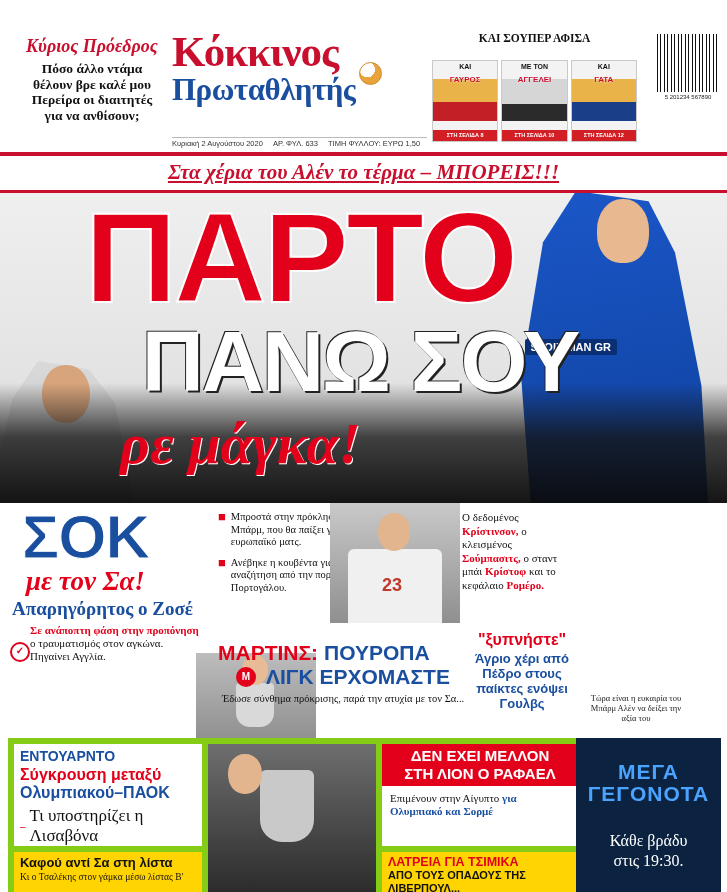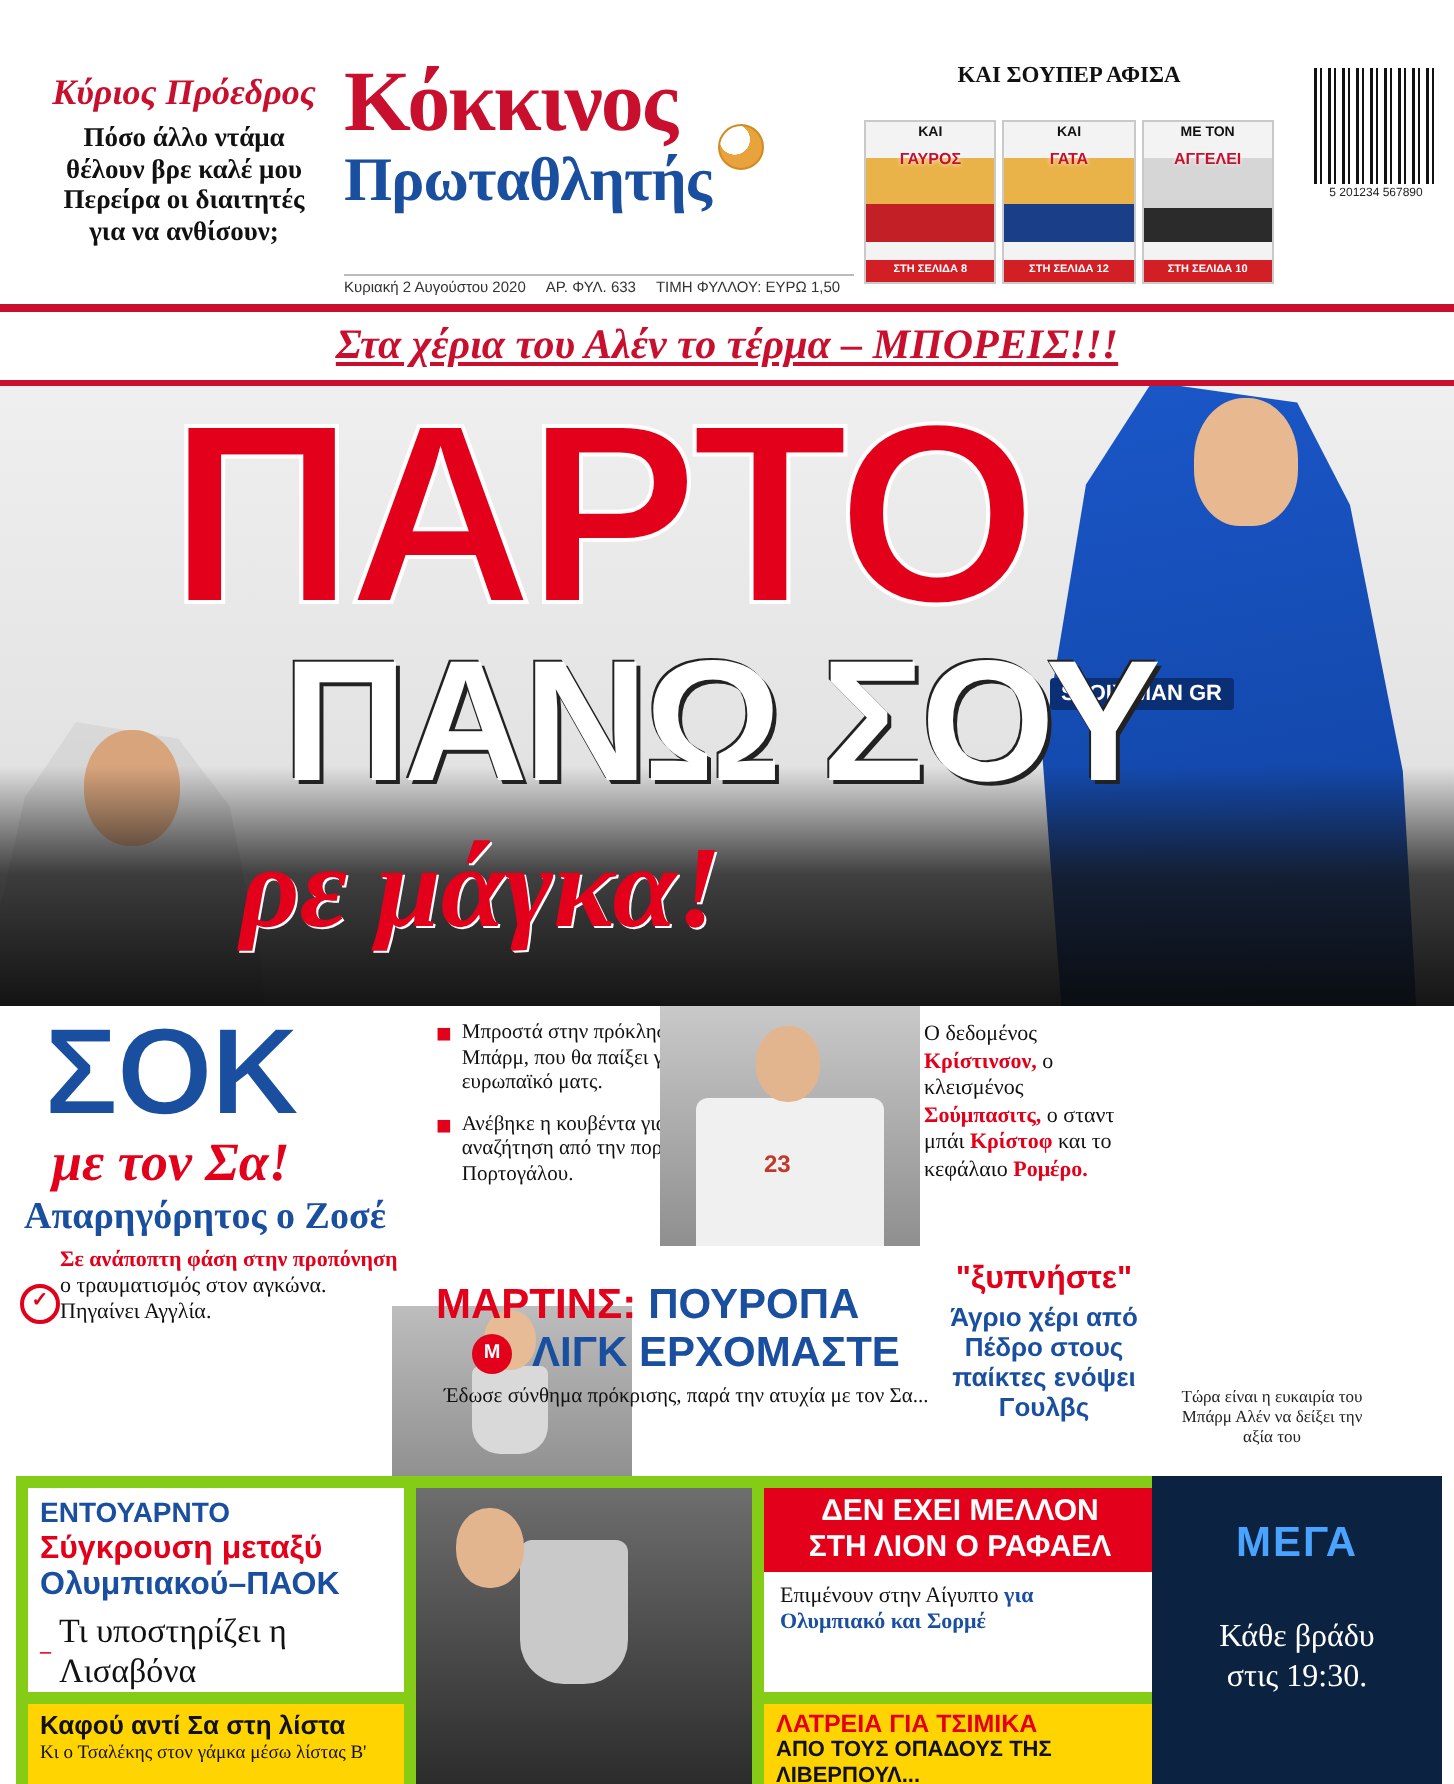--- a/index.html
+++ b/index.html
@@ -166,21 +166,21 @@
     font-family:"Liberation Serif",serif;font-size:11px;line-height:13.5px;color:#111;
   }
   .rightcol .hl{color:#e2001a;font-weight:bold;}
 
   .mid-photo{
     position:absolute;left:330px;top:0px;width:130px;height:120px;
     background:linear-gradient(180deg,#c9c9c9,#8f8f8f);
   }
   .mid-photo .mp-head{position:absolute;left:48px;top:10px;width:32px;height:38px;border-radius:48%;background:#e3b58f;}
   .mid-photo .mp-body{position:absolute;left:18px;top:46px;width:94px;height:74px;background:#f0f0f0;border-radius:6px 6px 0 0;}
-  .mid-photo .mp-num{position:absolute;left:52px;top:72px;color:#c0392b;font-size:12px;font-weight:bold;}
+  .mid-photo .mp-num{position:absolute;left:52px;top:72px;color:#c0392b;font-size:18px;font-weight:bold;}
 
   
   .martins{position:absolute;left:218px;top:138px;width:350px;height:62px;}
   .martins .mname{
     font-family:"Liberation Sans",sans-serif;font-weight:bold;font-size:21px;color:#e2001a;
     display:inline-block;
   }
   .martins .mrest{
     font-family:"Liberation Sans",sans-serif;font-weight:bold;font-size:21px;color:#1a4fa0;
     display:inline-block;margin-left:6px;
@@ -308,31 +308,31 @@
 
     <div class="promo">
       <div class="promo-top">ΚΑΙ ΣΟΥΠΕΡ ΑΦΙΣΑ</div>
       <div class="promo-covers">
         <div class="cover cv-a">
           <div class="cv-head">ΚΑΙ</div>
           <div class="cv-mid"></div>
           <div class="cv-title">ΓΑΥΡΟΣ</div>
           <div class="cv-foot">ΣΤΗ ΣΕΛΙΔΑ 8</div>
         </div>
+        <div class="cover cv-b">
+          <div class="cv-head">ΜΕ ΤΟΝ</div>
+          <div class="cv-mid"></div>
+          <div class="cv-title">ΑΓΓΕΛΕΙ</div>
+          <div class="cv-foot">ΣΤΗ ΣΕΛΙΔΑ 10</div>
+        </div>
         <div class="cover cv-c">
           <div class="cv-head">ΚΑΙ</div>
           <div class="cv-mid"></div>
           <div class="cv-title">ΓΑΤΑ</div>
           <div class="cv-foot">ΣΤΗ ΣΕΛΙΔΑ 12</div>
-        </div>
-        <div class="cover cv-b">
-          <div class="cv-head">ΜΕ ΤΟΝ</div>
-          <div class="cv-mid"></div>
-          <div class="cv-title">ΑΓΓΕΛΕΙ</div>
-          <div class="cv-foot">ΣΤΗ ΣΕΛΙΔΑ 10</div>
         </div>
       </div>
     </div>
 
     <div class="barcode">
       <div class="bars"></div>
       <div class="bnum">5 201234 567890</div>
     </div>
   </div>
 
@@ -443,20 +443,21 @@
     </div>
 
     <div class="bbox b4">
       <div class="h4">ΛΑΤΡΕΙΑ ΓΙΑ ΤΣΙΜΙΚΑ</div>
       <div class="s4">ΑΠΟ ΤΟΥΣ ΟΠΑΔΟΥΣ ΤΗΣ ΛΙΒΕΡΠΟΥΛ...</div>
     </div>
 
     <div class="bbox b5">
       <div class="mega">
         <div class="blue">ΜΕΓΑ</div>
+        <div class="blue">ΓΕΓΟΝΟΤΑ</div>
       </div>
       <div class="when">
         <div>Κάθε βράδυ</div>
         <div>στις 19:30.</div>
       </div>
     </div>
   </div>
 </div>
 
 </body></html>

